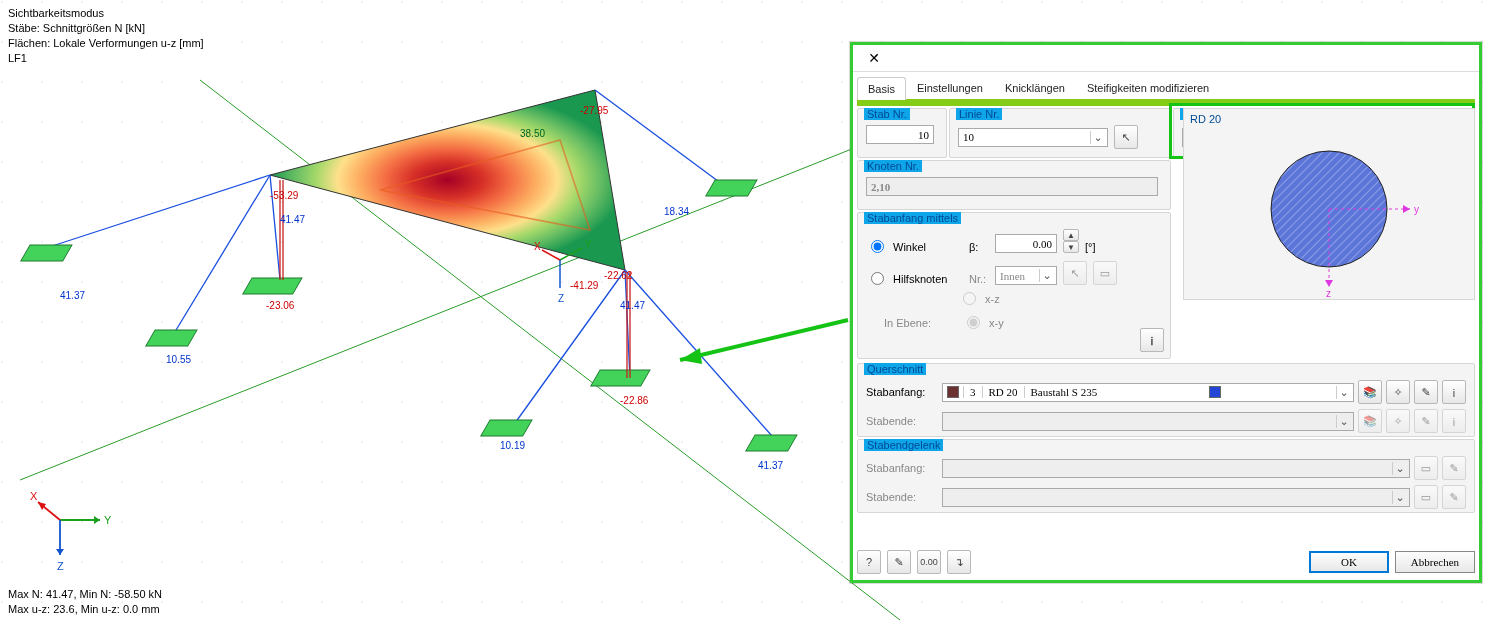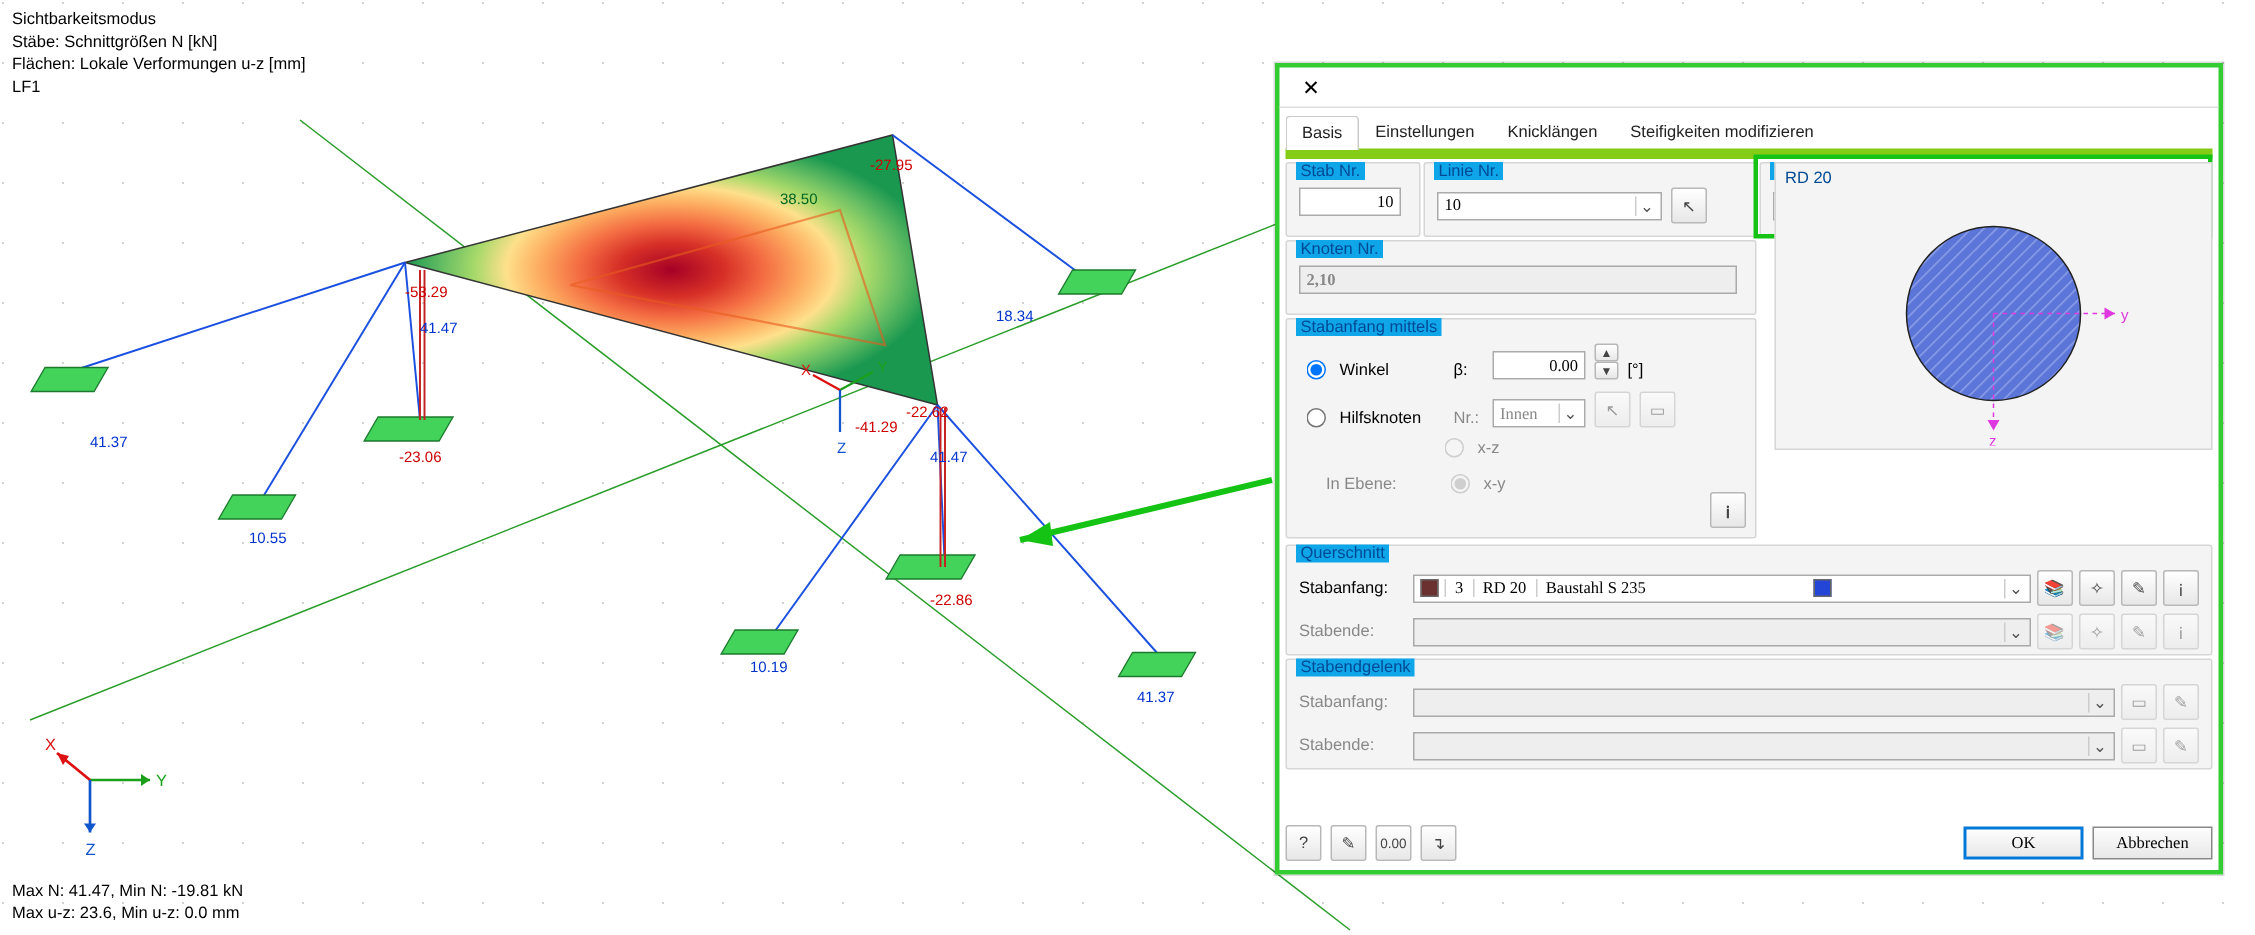--- a/index.html
+++ b/index.html
@@ -151,21 +151,21 @@
       <span style="position:absolute;left:520px;top:128px;color:#006622;font-size:10px">38.50</span>
     </div>
 
 <div class="info-top" id="infotop">
       <div>Sichtbarkeitsmodus</div>
       <div>Stäbe: Schnittgrößen N [kN]</div>
       <div>Flächen: Lokale Verformungen u-z [mm]</div>
       <div>LF1</div>
     </div>
 <div class="info-bot" id="infobot">
-      <div>Max N: 41.47, Min N: -19.81 kN</div>
+      <div>Max N: 41.47, Min N: -58.50 kN</div>
       <div>Max u-z: 23.6, Min u-z: 0.0 mm</div>
     </div>
 </div>
 
 <div class="dlg">
   <div class="titlebar">
     <span class="closebtn">✕</span>
   </div>
 
   <div class="tabs">

